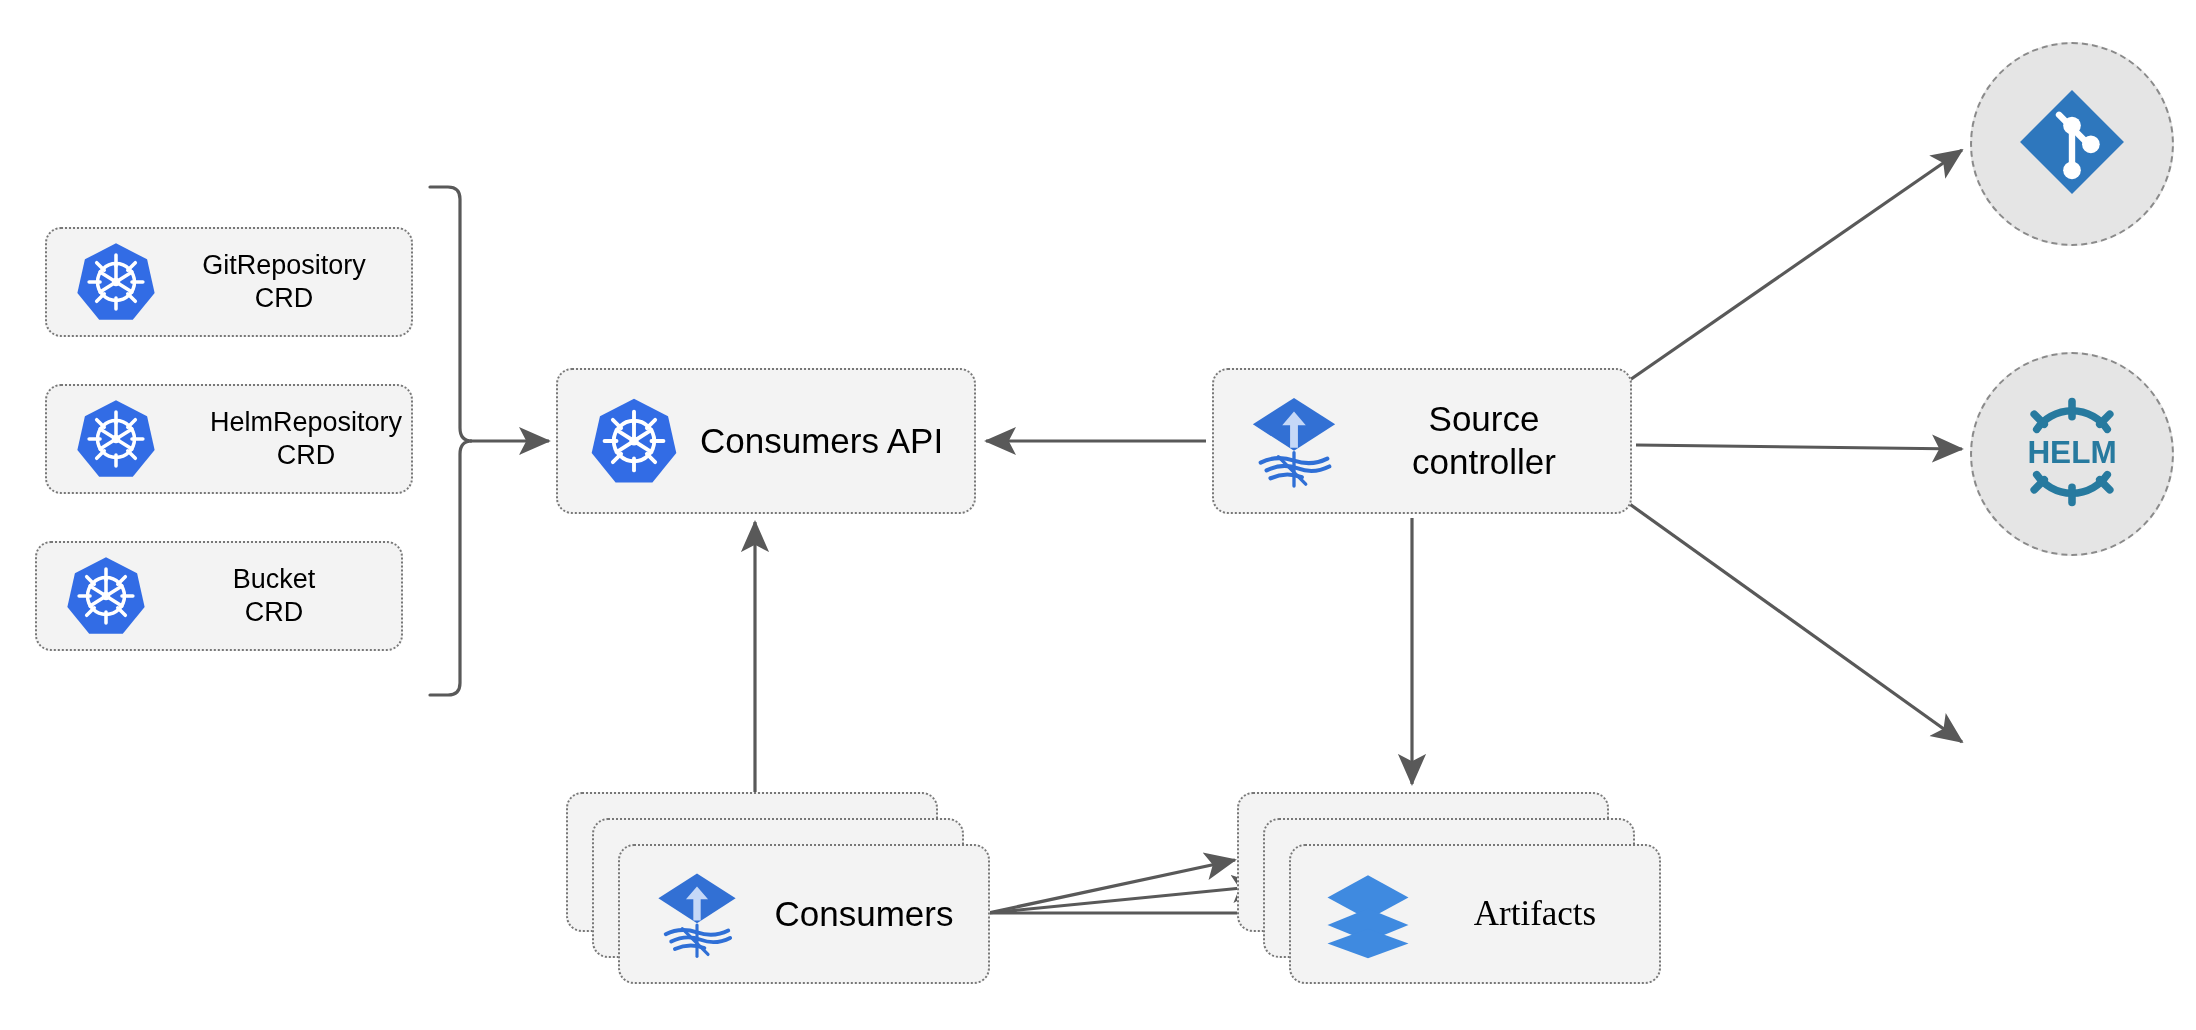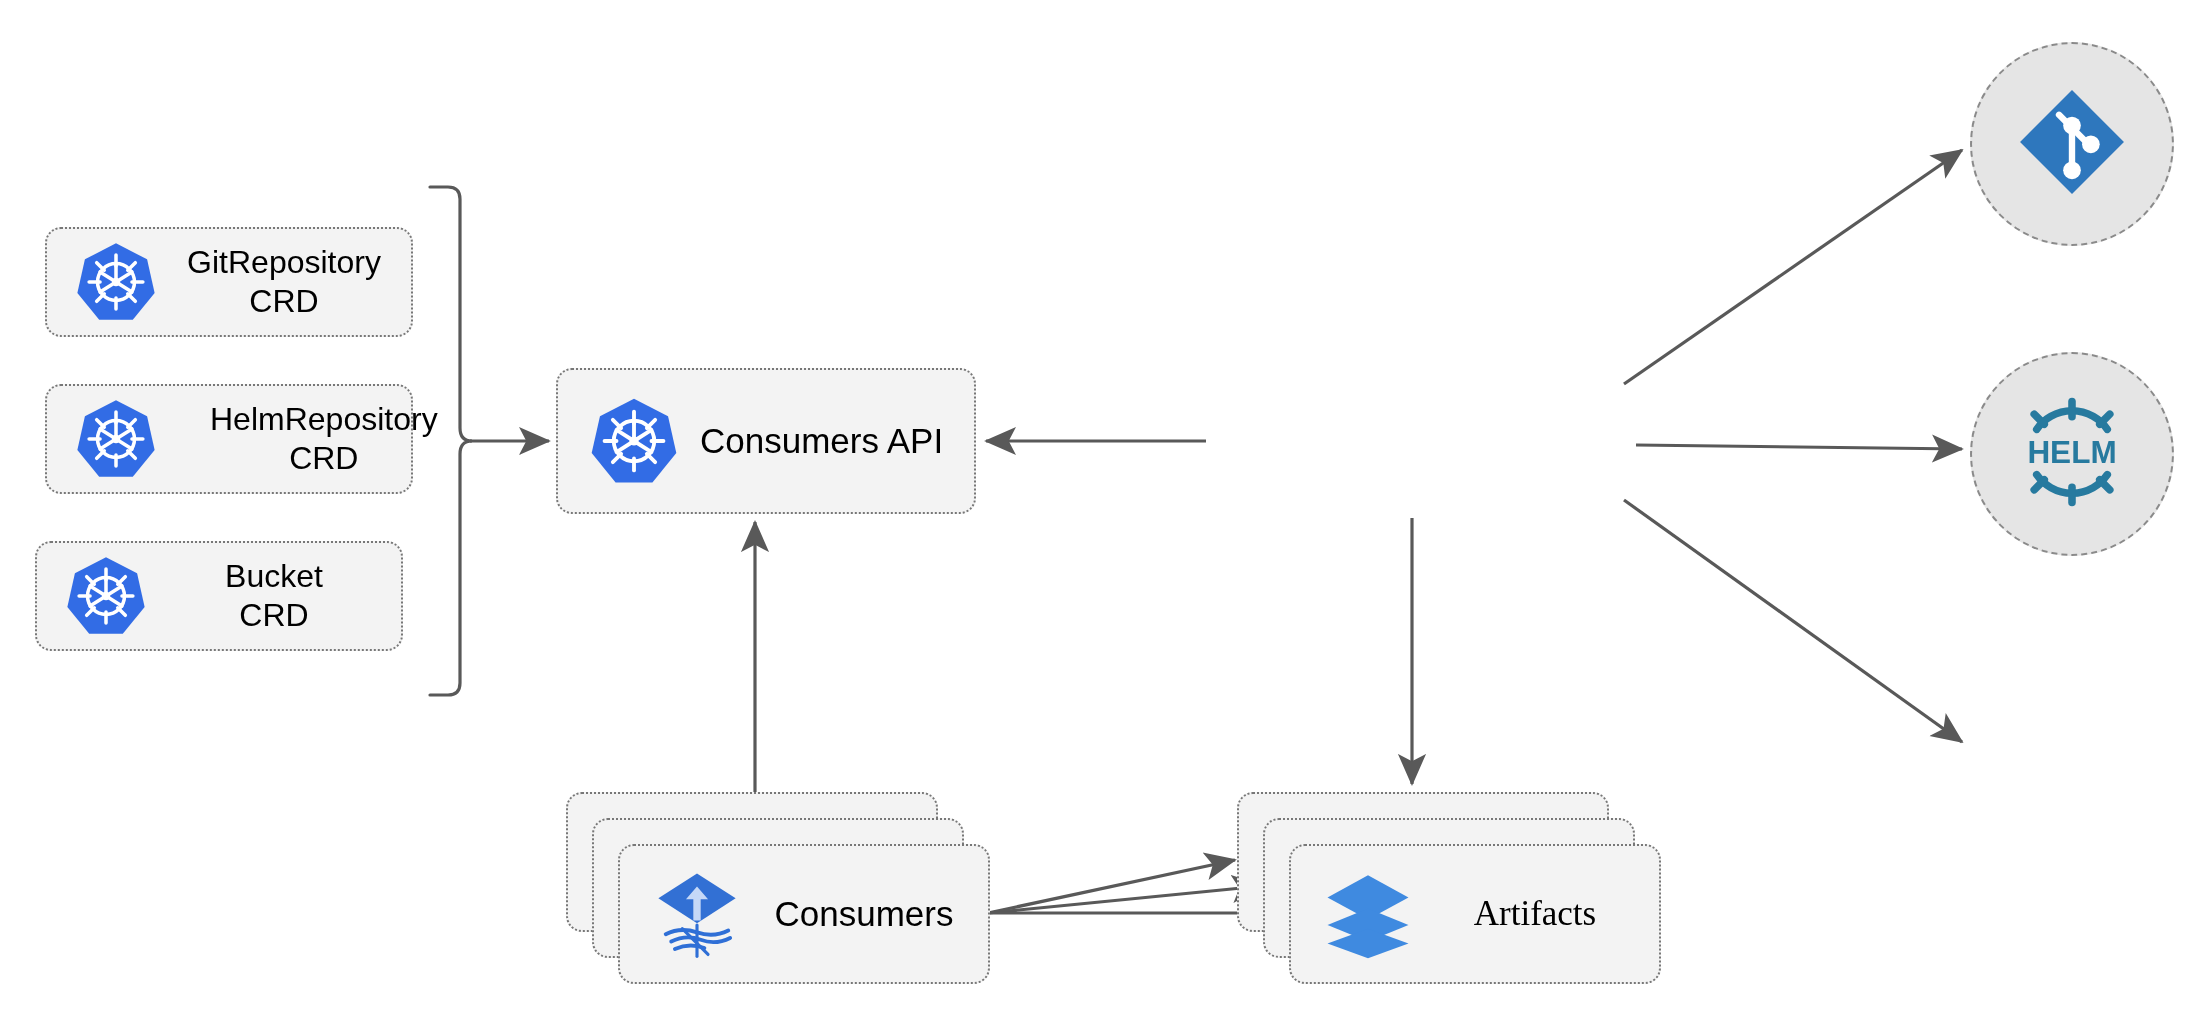--- a/index.html
+++ b/index.html
@@ -18,21 +18,21 @@
   }
   .node .lbl{
     color:#000;font-size:33px;line-height:1.22;text-align:center;
     white-space:pre-line;flex:1;padding-right:14px;
   }
   .node .ico{flex:0 0 auto;display:flex;align-items:center;justify-content:center;}
 
   
   .crd{width:368px;height:110px;}
   .crd .ico{width:110px;margin-left:14px;}
-  .crd .lbl{font-size:32px;}
+  .crd .lbl{font-size:27px;}
 
   
   .kapi{left:556px;top:368px;width:420px;height:146px;}
   .kapi .ico{width:112px;margin-left:20px;}
   .kapi .lbl{text-align:left;padding-left:10px;font-size:35px;}
 
   
   .srcctl{left:1212px;top:368px;width:420px;height:146px;}
   .srcctl .ico{width:116px;margin-left:22px;}
   .srcctl .lbl{font-size:35px;}
@@ -195,20 +195,37 @@
           <line x1="50" y1="50" x2="69" y2="62"></line>
             <line x1="50" y1="50" x2="31" y2="62"></line>
           <line x1="50" y1="50" x2="31" y2="38"></line>
         </g>
         <circle cx="50" cy="50" r="5" fill="#ffffff"></circle>
       </svg>
     </span>
     <span class="lbl">Consumers API</span>
   </div>
 
+  <div class="node srcctl">
+    <span class="ico">
+      <svg width="98" height="98" viewBox="0 0 100 100">
+        <polygon points="50,6 92,33 50,60 8,33" fill="#3270d4"></polygon>
+        <path d="M50,20 L62,34 L54,34 L54,57 L46,57 L46,34 L38,34 Z" fill="#c5d8f7"></path>
+        <g stroke="#2f6fd6" stroke-width="4.2" stroke-linecap="round" fill="none">
+          <path d="M16,72 Q32,64 50,70 Q68,76 84,68"></path>
+          <path d="M22,80 Q38,72 54,78 Q70,84 86,76"></path>
+          <path d="M26,88 Q42,81 58,87"></path>
+          <path d="M50,62 L50,96" stroke-width="3.4"></path>
+          <path d="M34,66 L62,94" stroke-width="3.4"></path>
+        </g>
+      </svg>
+    </span>
+    <span class="lbl">Source
+controller</span>
+  </div>
 
   <div class="stackwrap" style="left:566px;top:792px;width:440px;height:200px;">
     <div class="stack-layer" style="left:0px;top:0px;"></div>
     <div class="stack-layer" style="left:26px;top:26px;"></div>
     <div class="stack-front" style="left:52px;top:52px;">
       <span class="ico">
         <svg width="92" height="92" viewBox="0 0 100 100">
           <polygon points="50,6 92,33 50,60 8,33" fill="#3270d4"></polygon>
           <path d="M50,20 L62,34 L54,34 L54,57 L46,57 L46,34 L38,34 Z" fill="#c5d8f7"></path>
           <g stroke="#2f6fd6" stroke-width="4.2" stroke-linecap="round" fill="none">

